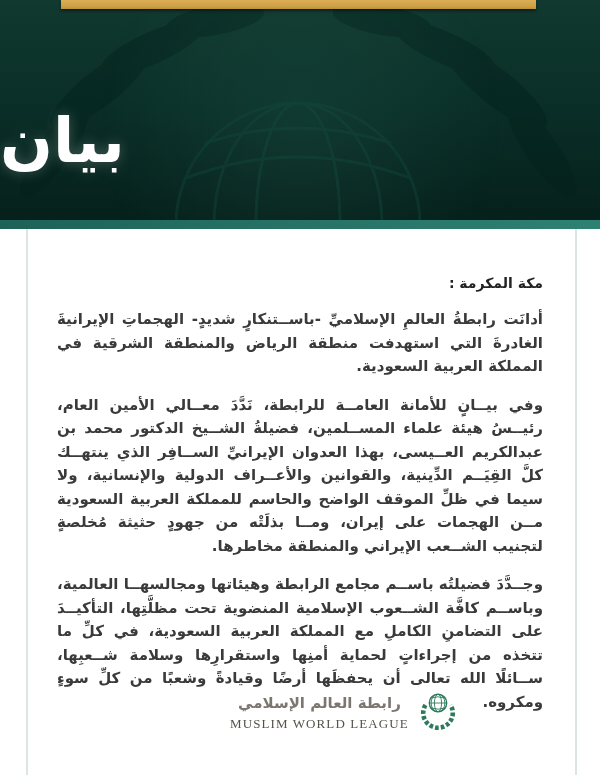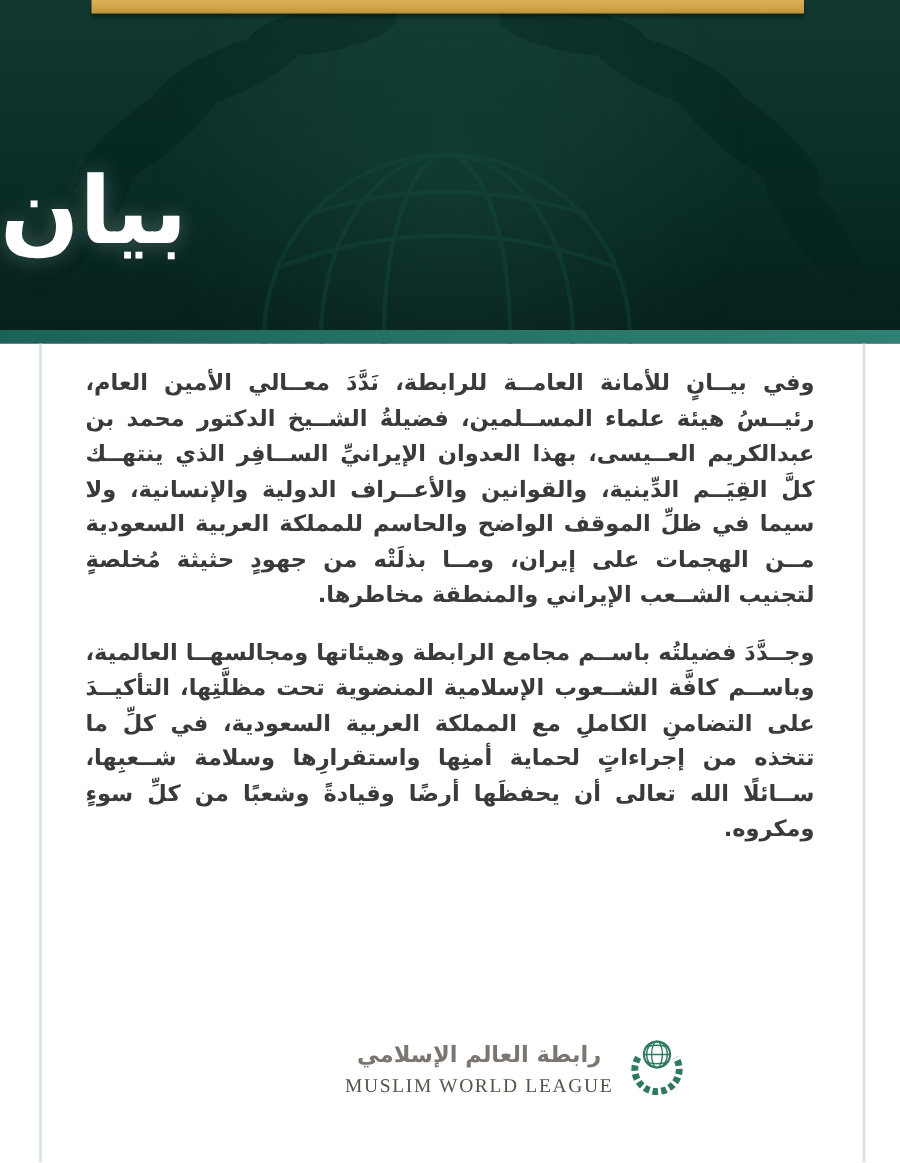--- a/index.html
+++ b/index.html
@@ -164,20 +164,22 @@
     <div class="statement-title">بيان</div>
     <div class="teal-band"></div>
   </div>
 
   <div class="gold-bar"></div>
 
   <div class="frame-line left"></div>
   <div class="frame-line right"></div>
 
   <div class="body-content">
+    <div class="location-heading">مكة المكرمة :</div>
+    <p class="para first">أدانَت رابطةُ العالمِ الإسلاميِّ -باســتنكارٍ شديدٍ- الهجماتِ الإيرانيةَ الغادرةَ التي استهدفت منطقة الرياض والمنطقة الشرقية في المملكة العربية السعودية.</p>
     <p class="para">وفي بيــانٍ للأمانة العامــة للرابطة، نَدَّدَ معــالي الأمين العام، رئيــسُ هيئة علماء المســلمين، فضيلةُ الشــيخ الدكتور محمد بن عبدالكريم العــيسى، بهذا العدوان الإيرانيِّ الســافِر الذي ينتهــك كلَّ القِيَــم الدِّينية، والقوانين والأعــراف الدولية والإنسانية، ولا سيما في ظلِّ الموقف الواضح والحاسم للمملكة العربية السعودية مــن الهجمات على إيران، ومــا بذلَتْه من جهودٍ حثيثة مُخلصةٍ لتجنيب الشــعب الإيراني والمنطقة مخاطرها.</p>
     <p class="para">وجــدَّدَ فضيلتُه باســم مجامع الرابطة وهيئاتها ومجالسهــا العالمية، وباســم كافَّة الشــعوب الإسلامية المنضوية تحت مظلَّتِها، التأكيــدَ على التضامنِ الكاملِ مع المملكة العربية السعودية، في كلِّ ما تتخذه من إجراءاتٍ لحماية أمنِها واستقرارِها وسلامة شــعبِها، ســائلًا الله تعالى أن يحفظَها أرضًا وقيادةً وشعبًا من كلِّ سوءٍ ومكروه.</p>
   </div>
 
   <div class="mwl-logo">
     <div class="mwl-logo-text">
       <span class="mwl-logo-arabic">رابطة العالم الإسلامي</span>
       <span class="mwl-logo-english">MUSLIM WORLD LEAGUE</span>
     </div>
     <svg width="40" height="46" viewBox="0 0 40 46" aria-hidden="true">

